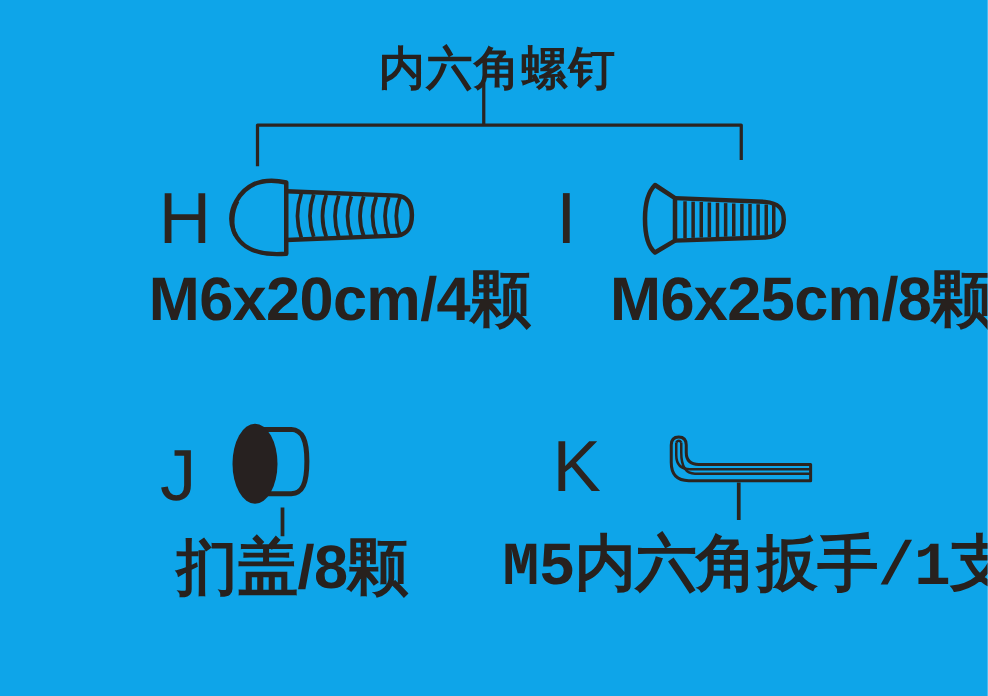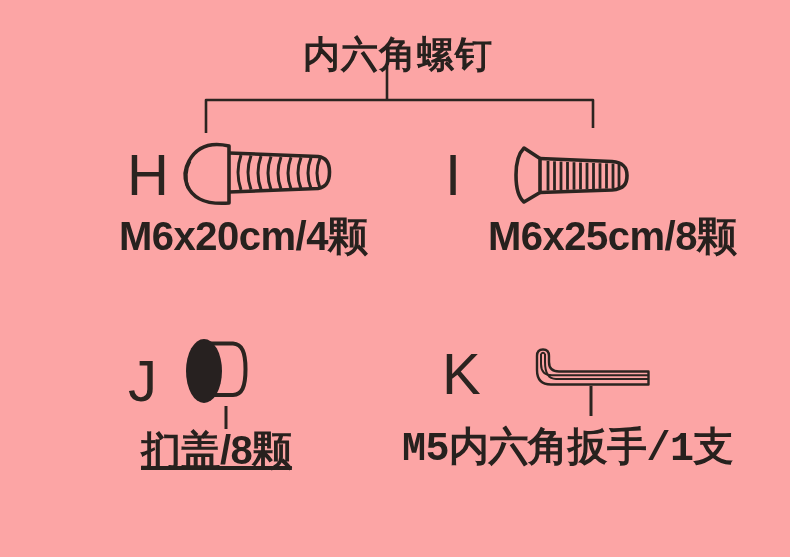--- a/index.html
+++ b/index.html
@@ -1,20 +1,20 @@
 <!DOCTYPE html>
 <html><head>
 <meta charset="utf-8">
 <style>
   html, body { margin: 0; padding: 0; }
   #canvas {
     position: relative;
     width: 790px;
     height: 557px;
-    background: #fca5a5;
+    background: #0ea5e9;
     overflow: hidden;
     font-family: "Liberation Sans", sans-serif;
     color: #27211e;
   }
   #diagram-svg {
     position: absolute;
     left: 0; top: 0;
     width: 790px; height: 557px;
   }
   .title {
@@ -34,30 +34,30 @@
     color: #2b2420;
     line-height: 1;
     white-space: nowrap;
   }
   .letter-h { left: 127px; top: 146px; }
   .letter-i { left: 445px; top: 146px; }
   .letter-j { left: 128px; top: 352px; }
   .letter-k { left: 442px; top: 345px; }
   .spec {
     position: absolute;
-    font-size: 40px;
+    font-size: 49px;
     font-weight: 600;
     letter-spacing: -0.5px;
     color: #27211e;
     line-height: 1;
     white-space: nowrap;
   }
   .spec-h { left: 119px; top: 216px; }
   .spec-i { left: 488px; top: 216px; }
-  .spec-j { left: 141px; top: 430px; text-decoration: underline; }
+  .spec-j { left: 141px; top: 430px; }
   .spec-k { left: 402px; top: 430px; font-family: Liberation Mono, monospace; }
   .stroke {
     fill: none;
     stroke: #2b2420;
     stroke-linecap: butt;
     stroke-linejoin: round;
   }
 </style>
 </head>
 <body>

